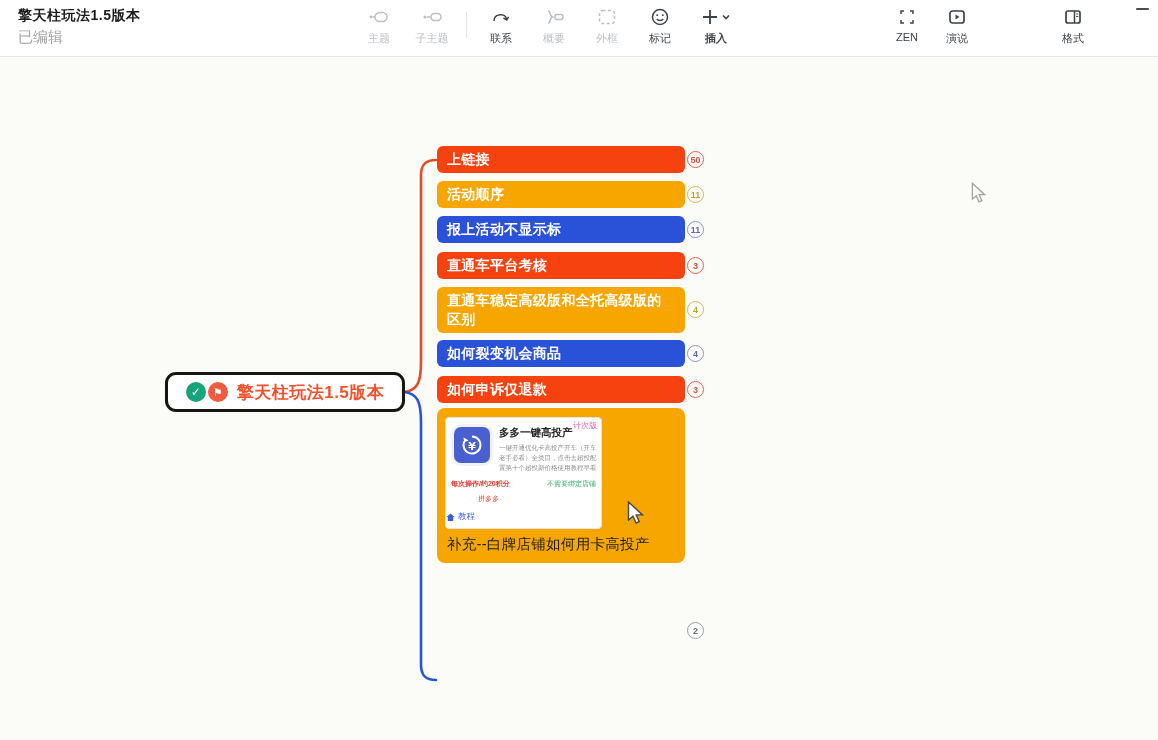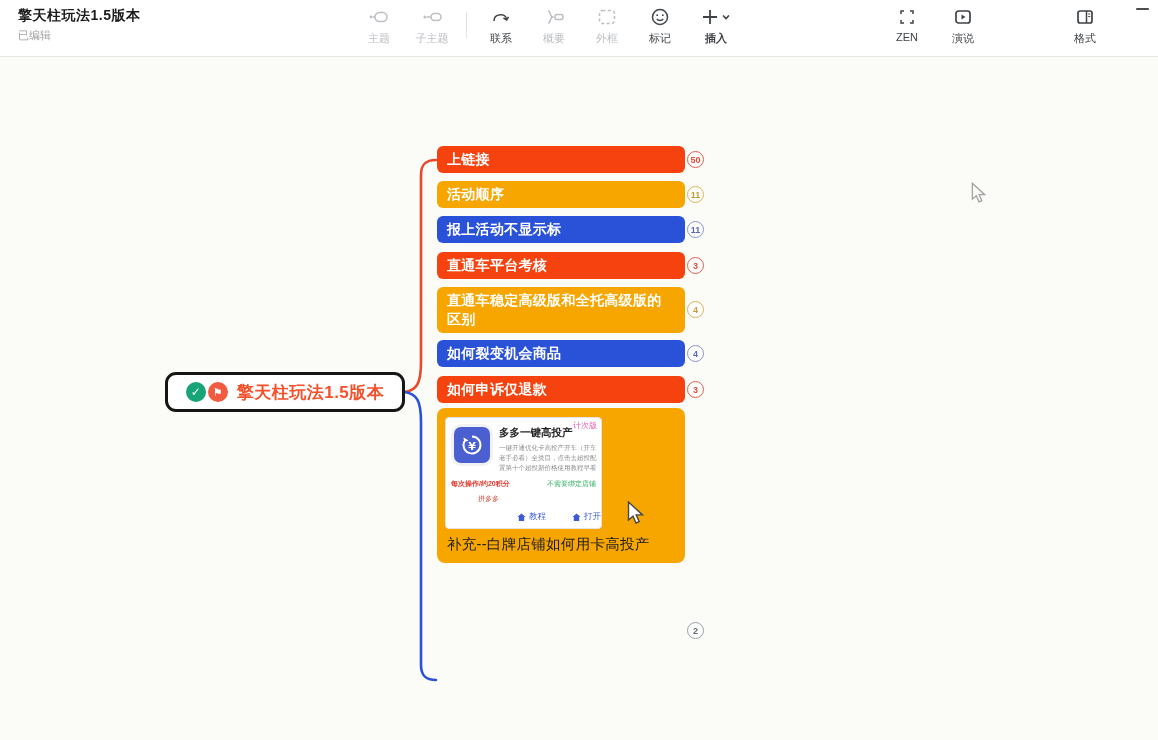--- a/index.html
+++ b/index.html
@@ -2,23 +2,23 @@
 <html><head>
 <meta charset="utf-8">
 <style>
   * { margin:0; padding:0; box-sizing:border-box; }
   html,body { width:1158px; height:740px; font-family:"Liberation Sans","DejaVu Sans",sans-serif; background:#fbfbf8; overflow:hidden; }
 
   
   .topbar { position:relative; width:1158px; height:57px; background:#ffffff; border-bottom:1px solid #e7e7e4; z-index:5; }
   .doc-info { position:absolute; left:18px; top:7px; }
   .doc-title { font-size:14px; font-weight:bold; color:#1c1c1c; letter-spacing:.5px; }
-  .doc-status { font-size:11px; color:#a3a3a3; margin-top:3px; }
+  .doc-status { font-size:15px; color:#a3a3a3; margin-top:3px; }
   .tools-center { position:absolute; left:356px; top:6px; display:flex; align-items:flex-start; gap:7px;text-align:right; }
-  .tools-right { position:absolute; left:884px; top:6px; display:flex; align-items:flex-start; gap:10px; }
+  .tools-right { position:absolute; left:884px; top:6px; display:flex; align-items:flex-start; gap:4px; }
   .tool { width:46px; display:flex; flex-direction:column; align-items:center; gap:3px; cursor:pointer; }
   .tool .ticon { height:22px; display:flex; align-items:center; justify-content:center; }
   .tool .tlabel { font-size:11px; white-space:nowrap; }
   .tool.enabled { color:#3f4347; }
   .tool.disabled { color:#bcbfc3; }
   .tool svg { stroke:currentColor; fill:none; stroke-width:1.5; }
   .tb-divider { width:1px; height:26px; background:#e2e2e0; margin:6px 4px 0 4px; }
   .fmt-gap { margin-left:66px; }
   .win-dash { position:absolute; right:9px; top:8px; width:13px; height:2px; background:#4c4c4c; border-radius:1px; }
 
@@ -61,21 +61,21 @@
   .card-row { display:flex; padding:7px 6px 0 6px; }
   .card-appicon { width:36px; height:36px; background:#4a5fd0; border-radius:7px; flex:0 0 auto;
     display:flex; align-items:center; justify-content:center; box-shadow:0 0 0 3px #f2f2f4; margin:2px; }
   .card-col { margin-left:7px; }
   .card-title { font-size:10.5px; font-weight:bold; color:#222; margin-top:1px; }
   .card-desc { font-size:6.5px; color:#8d8d8d; line-height:1.5; margin-top:3px; width:100px; filter:blur(.35px); }
   .card-stats { display:flex; justify-content:space-between; padding:0 5px; margin-top:7px; }
   .stat-red { font-size:7px; font-weight:bold; color:#e03b2f; }
   .stat-green { font-size:7px; color:#2faf62; }
   .card-platform { font-size:7px; color:#d04a3a; margin:5px 0 0 32px; }
-  .card-btns { display:flex; justify-content:flex-end; gap:26px; margin-top:7px; }
+  .card-btns { display:flex; justify-content:flex-end; gap:4px; margin-top:7px;flex-direction:column; }
   .card-btn { display:flex; align-items:center; gap:3px; font-size:8.5px; color:#3b5bd7; cursor:pointer; }
   .image-caption { position:absolute; left:10px; bottom:9px; font-size:14.5px; color:#1d1d1d; letter-spacing:.3px; }
 
   
   .ad-node { position:absolute; left:437px; top:513px; width:248px; height:120px;
     background:#2a52d8; border-radius:8px; color:#fff; cursor:pointer; padding:8px 10px; }
   .ad-text { position:absolute; left:10px; top:46px; width:232px; font-size:15px; font-weight:600;
     line-height:1.42; letter-spacing:.3px; }
 
   

